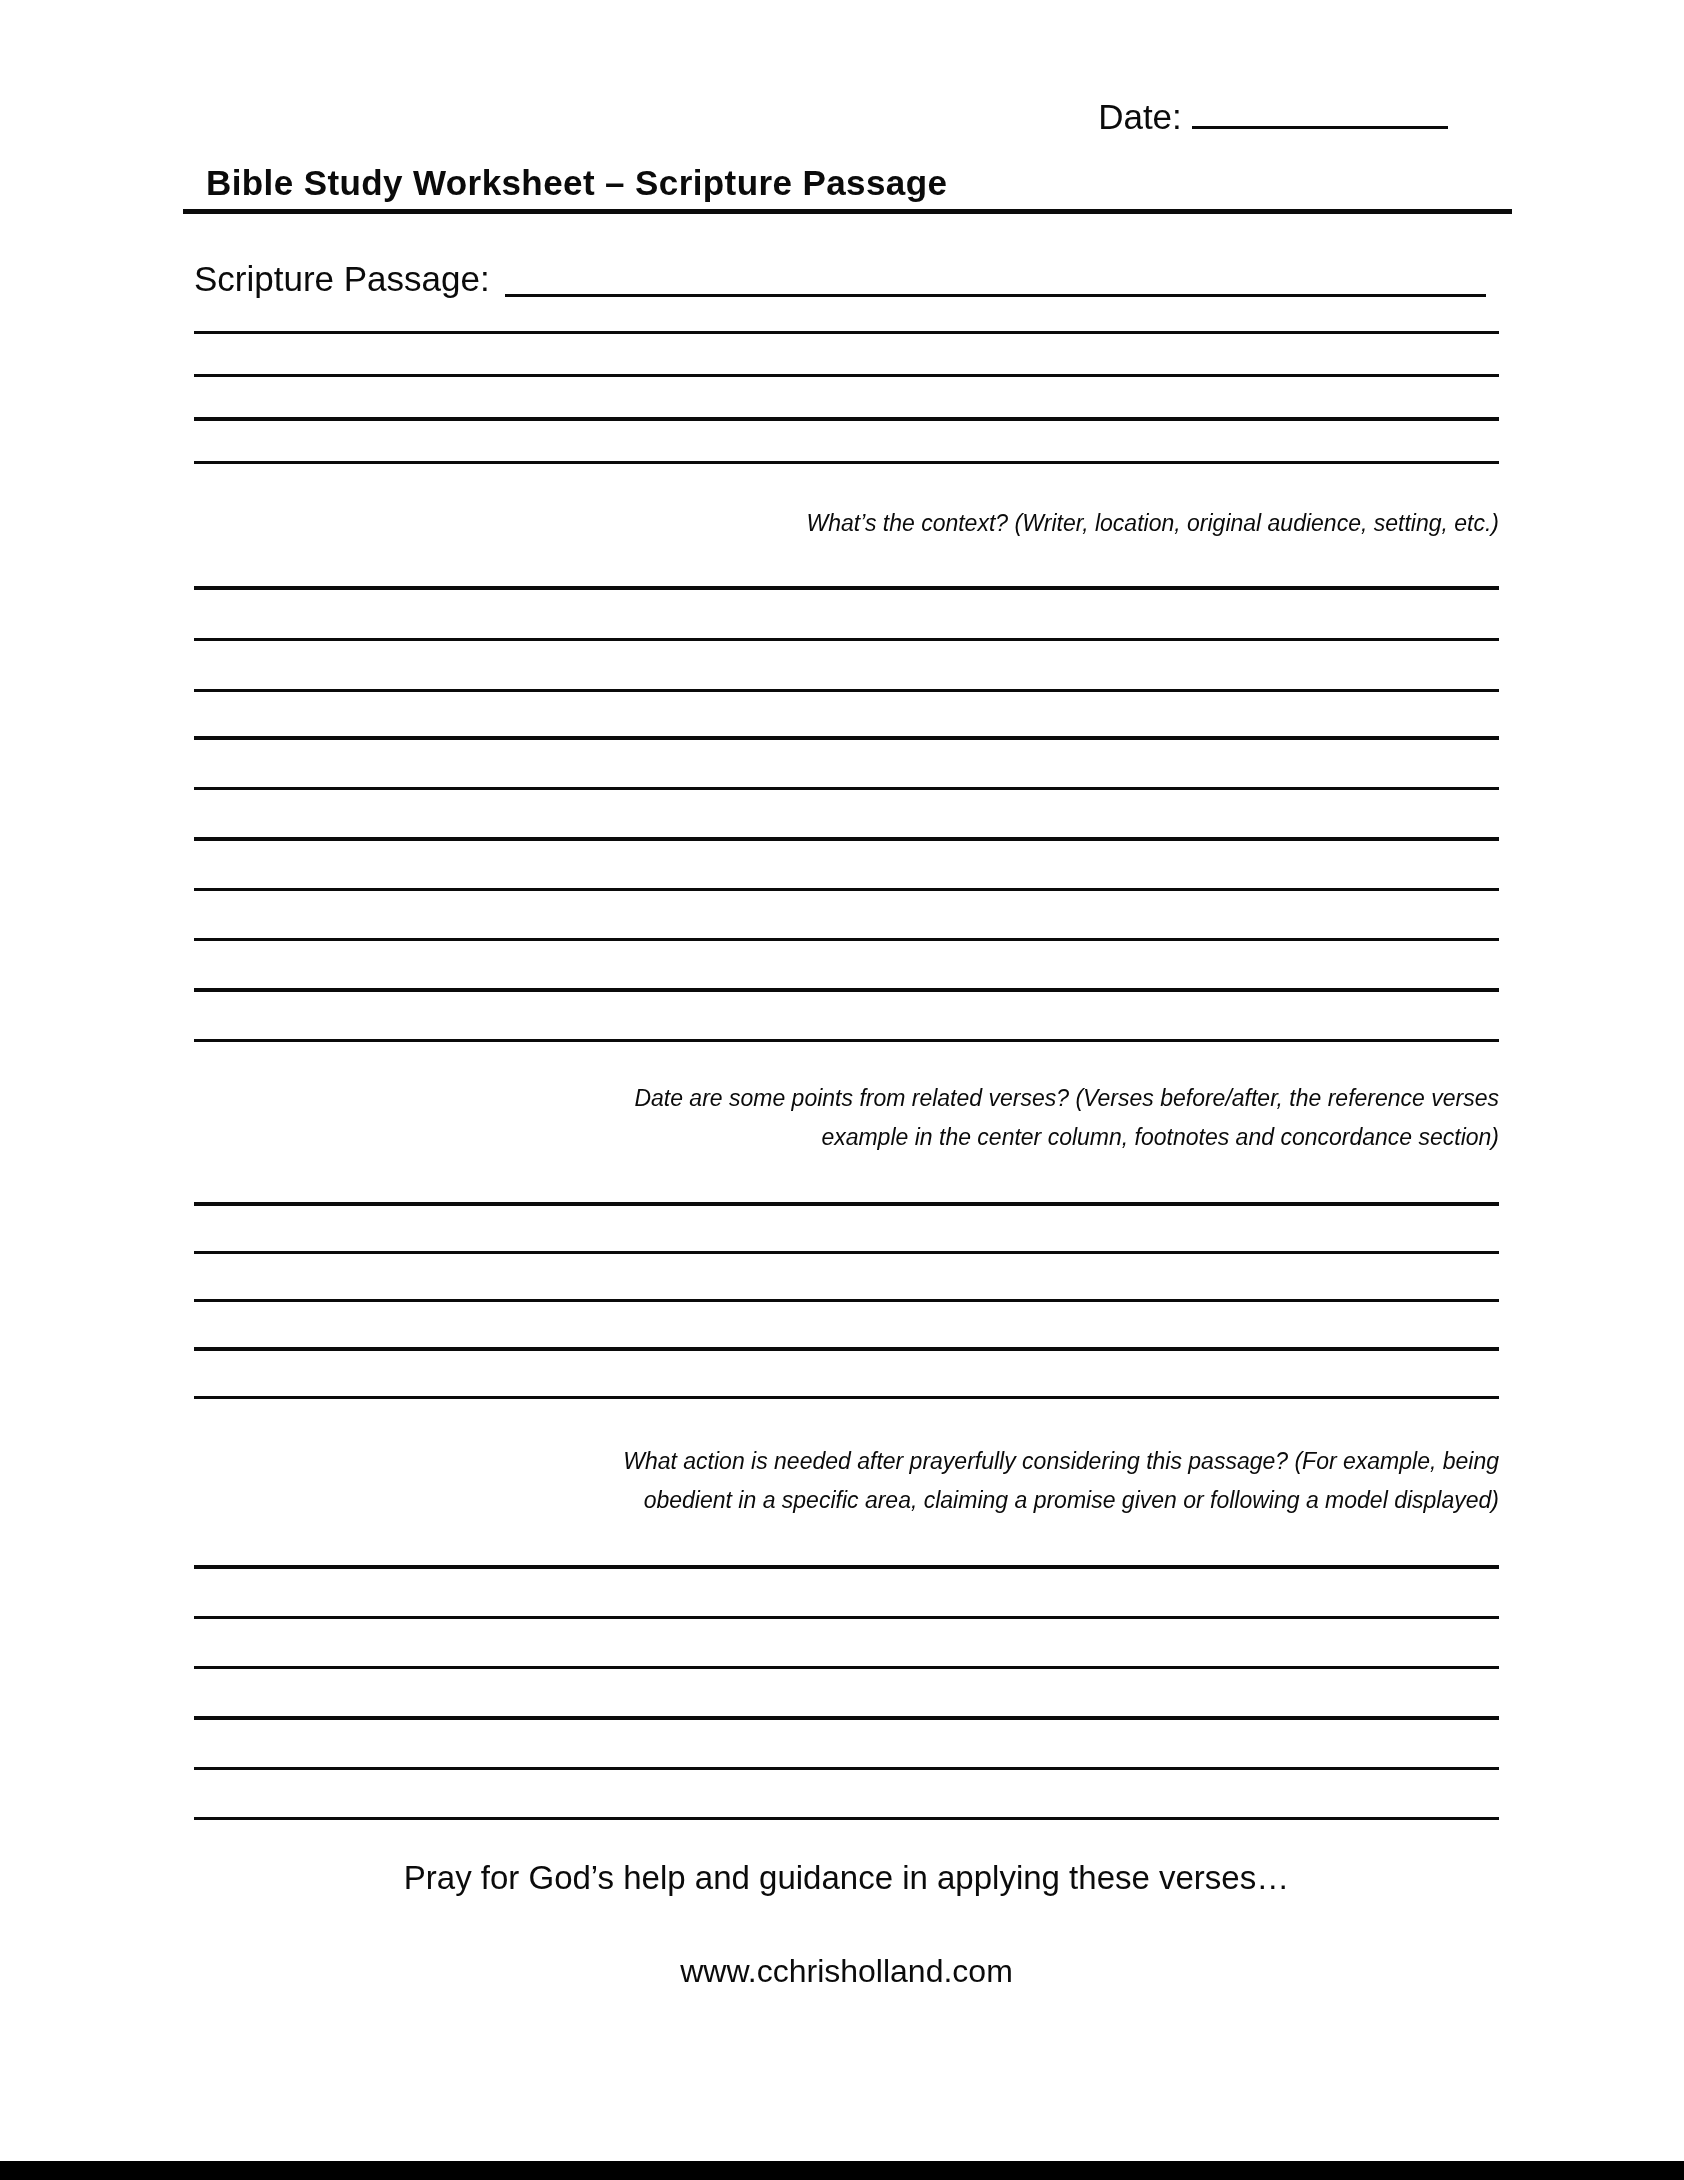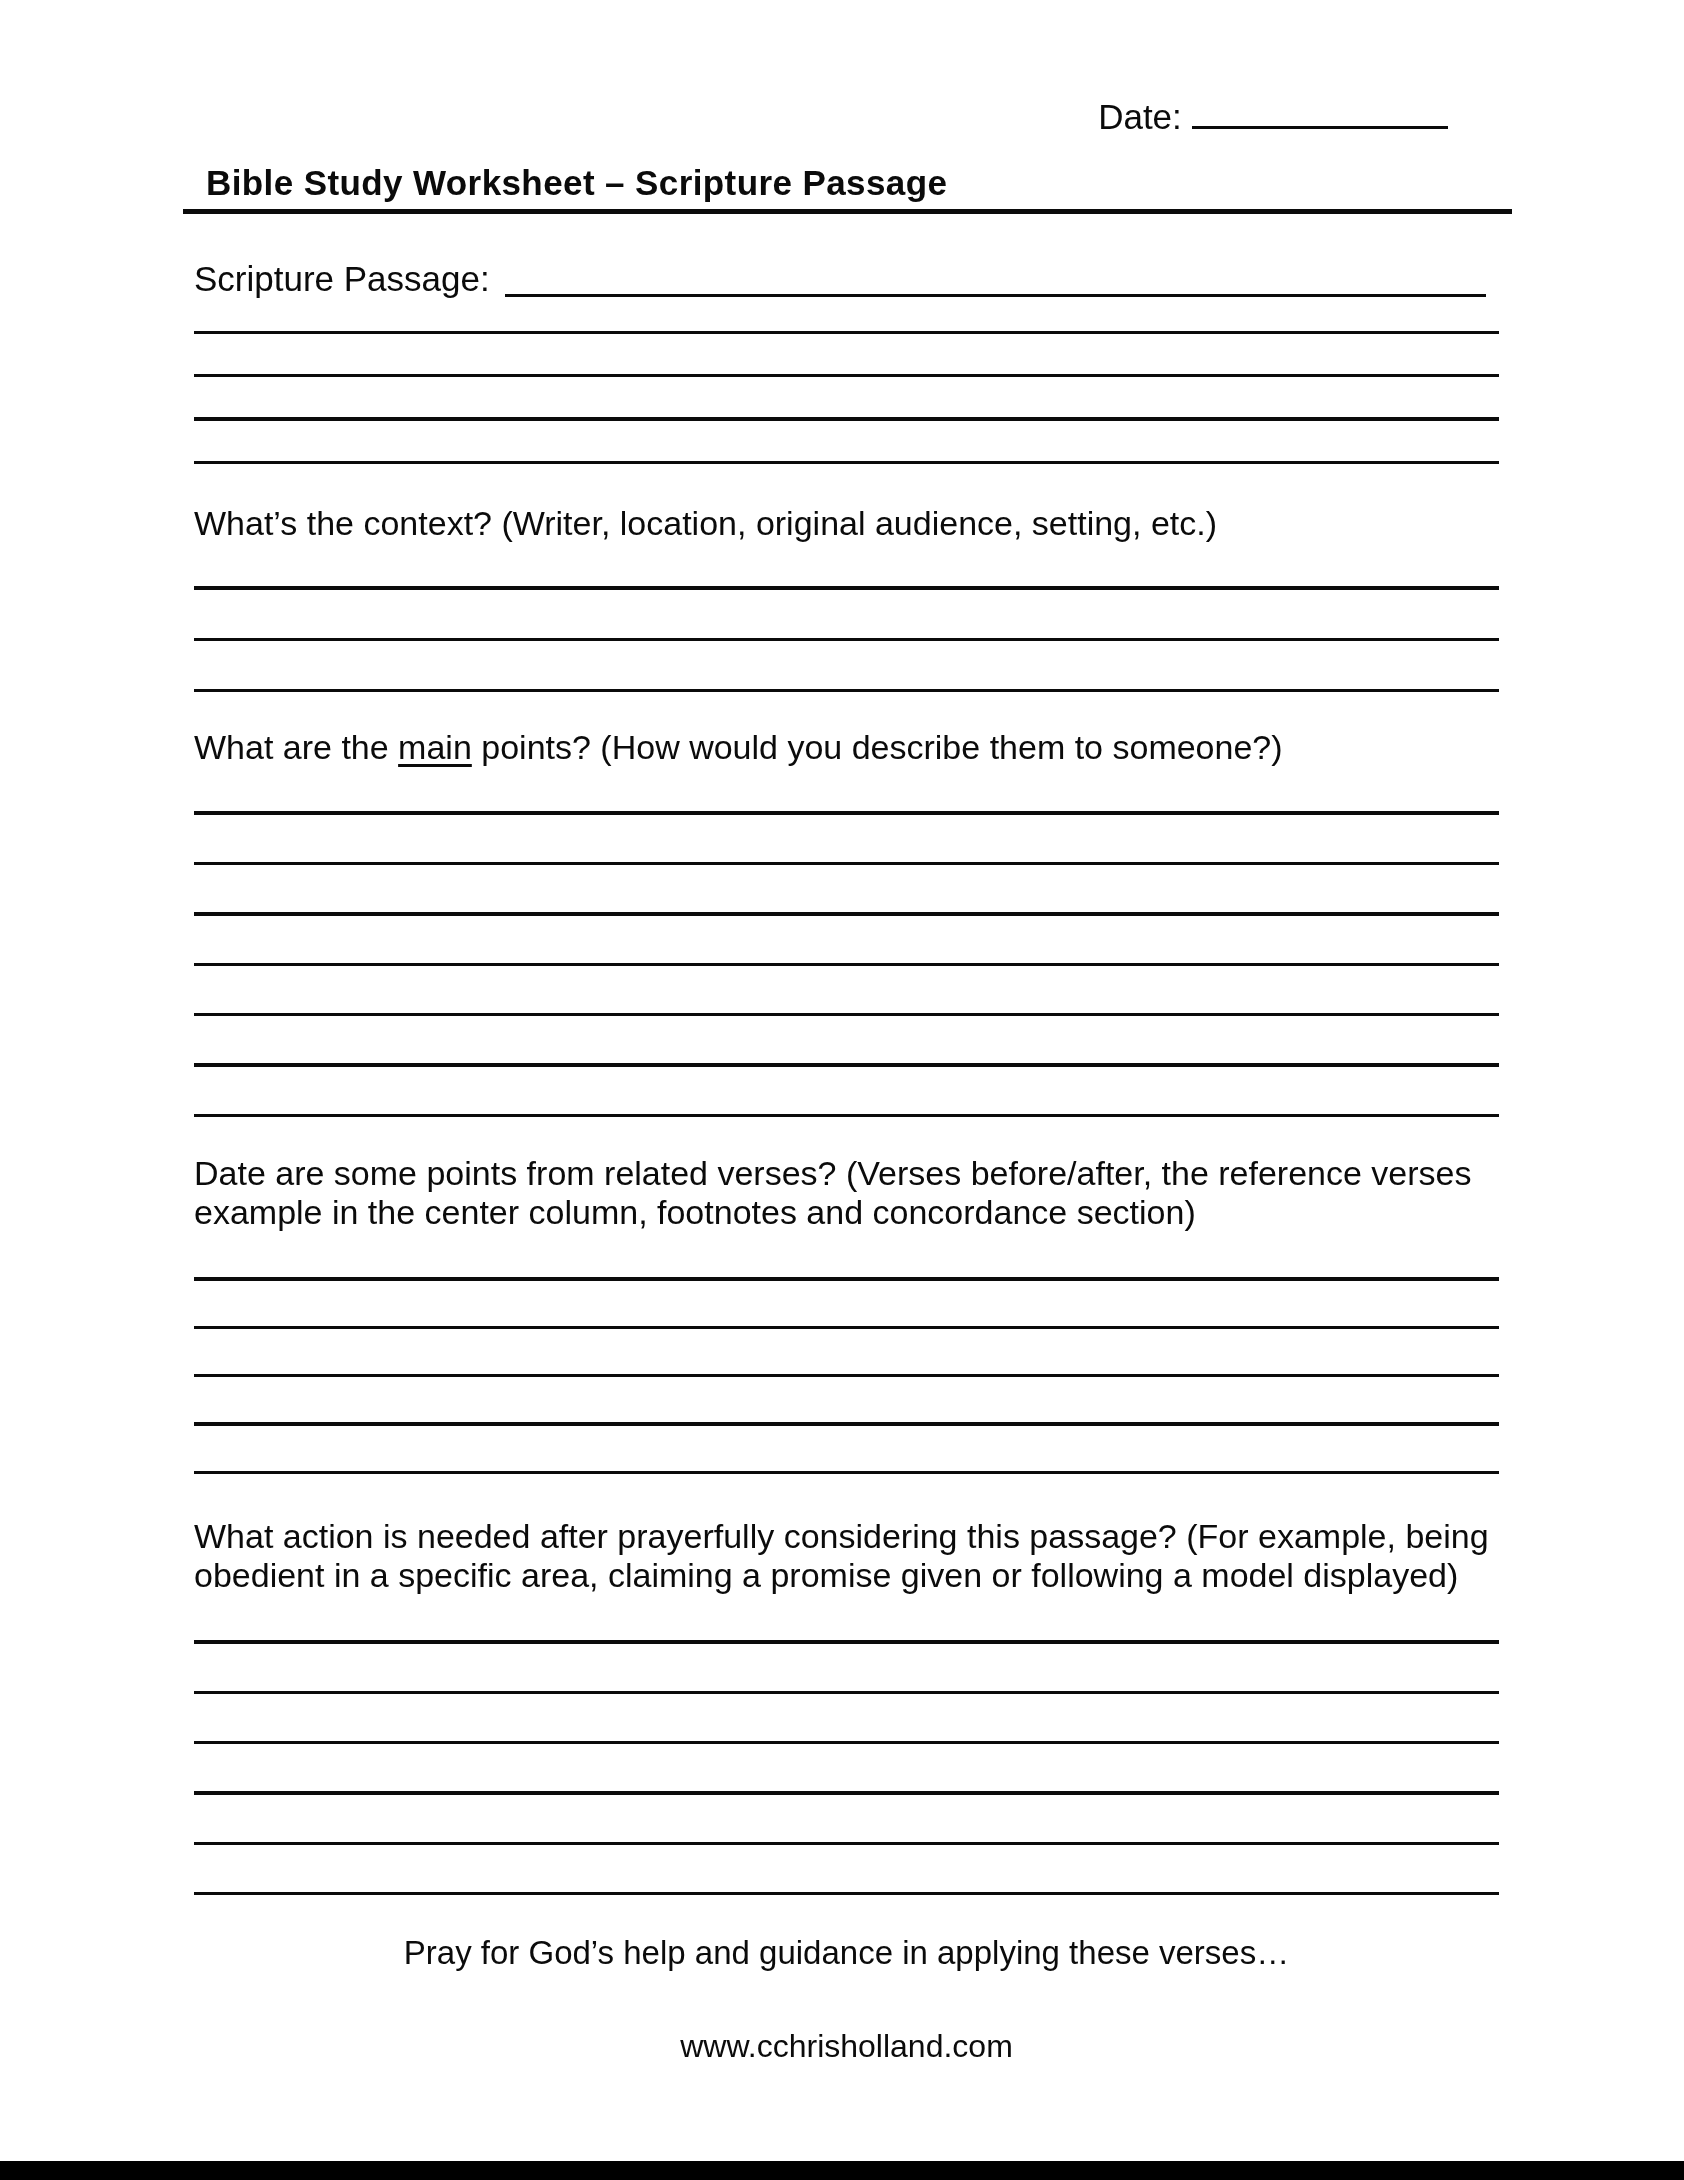--- a/index.html
+++ b/index.html
@@ -20,21 +20,21 @@
   .title{margin:24px 0 0 12px;font-size:35px;line-height:43px;font-weight:bold;letter-spacing:0.4px;}
   .title-rule{height:5.1px;background:#0b0b0b;margin:5.1px -12.8px 0 -11px;}
   
   .sp-row{margin-top:44px;display:flex;align-items:center;font-size:35px;line-height:41px;white-space:nowrap;}
   .sp-blank{flex:1;height:34px;border-bottom:3.4px solid #0b0b0b;margin-left:15.3px;margin-right:12.8px;}
   
   .rule-line{height:3.4px;background:#0b0b0b;}
   #scripture-lines{margin-top:31.5px;}
   #scripture-lines .rule-line + .rule-line{margin-top:40px;}
   
-  .q-heading{font-size:34px;line-height:39px;text-align:left;}
+  .q-heading{font-style:italic;font-size:23px;line-height:39px;text-align:right;}
   .q-heading .u{text-decoration:underline;text-decoration-thickness:2.6px;text-underline-offset:5.1px;}
   .sec-context .q-heading{margin-top:40px;}
   .sec-context .answer-lines{margin-top:43px;}
   .sec-context .rule-line + .rule-line{margin-top:48px;}
   .sec-main-points .q-heading{margin-top:36px;}
   .sec-main-points .answer-lines{margin-top:44px;}
   .sec-main-points .rule-line + .rule-line{margin-top:47px;}
   .sec-related-verses .q-heading{margin-top:37px;}
   .sec-related-verses .answer-lines{margin-top:45px;}
   .sec-related-verses .rule-line + .rule-line{margin-top:45px;}
@@ -75,23 +75,20 @@
         <div class="q-heading">
           <div class="q-heading-line"><span>What’s the context? (Writer, location, original audience, setting, etc.)</span></div>
         </div>
         <div class="answer-lines">
           <div class="rule-line"></div>
           <div class="rule-line"></div>
           <div class="rule-line"></div>
         </div>
       </section>
       <section class="qsection sec-main-points">
-        <div class="q-heading">
-          <div class="q-heading-line"><span>What are the </span><span class="u">main</span><span> points? (How would you describe them to someone?)</span></div>
-        </div>
         <div class="answer-lines">
           <div class="rule-line"></div>
           <div class="rule-line"></div>
           <div class="rule-line"></div>
           <div class="rule-line"></div>
           <div class="rule-line"></div>
           <div class="rule-line"></div>
           <div class="rule-line"></div>
         </div>
       </section>

